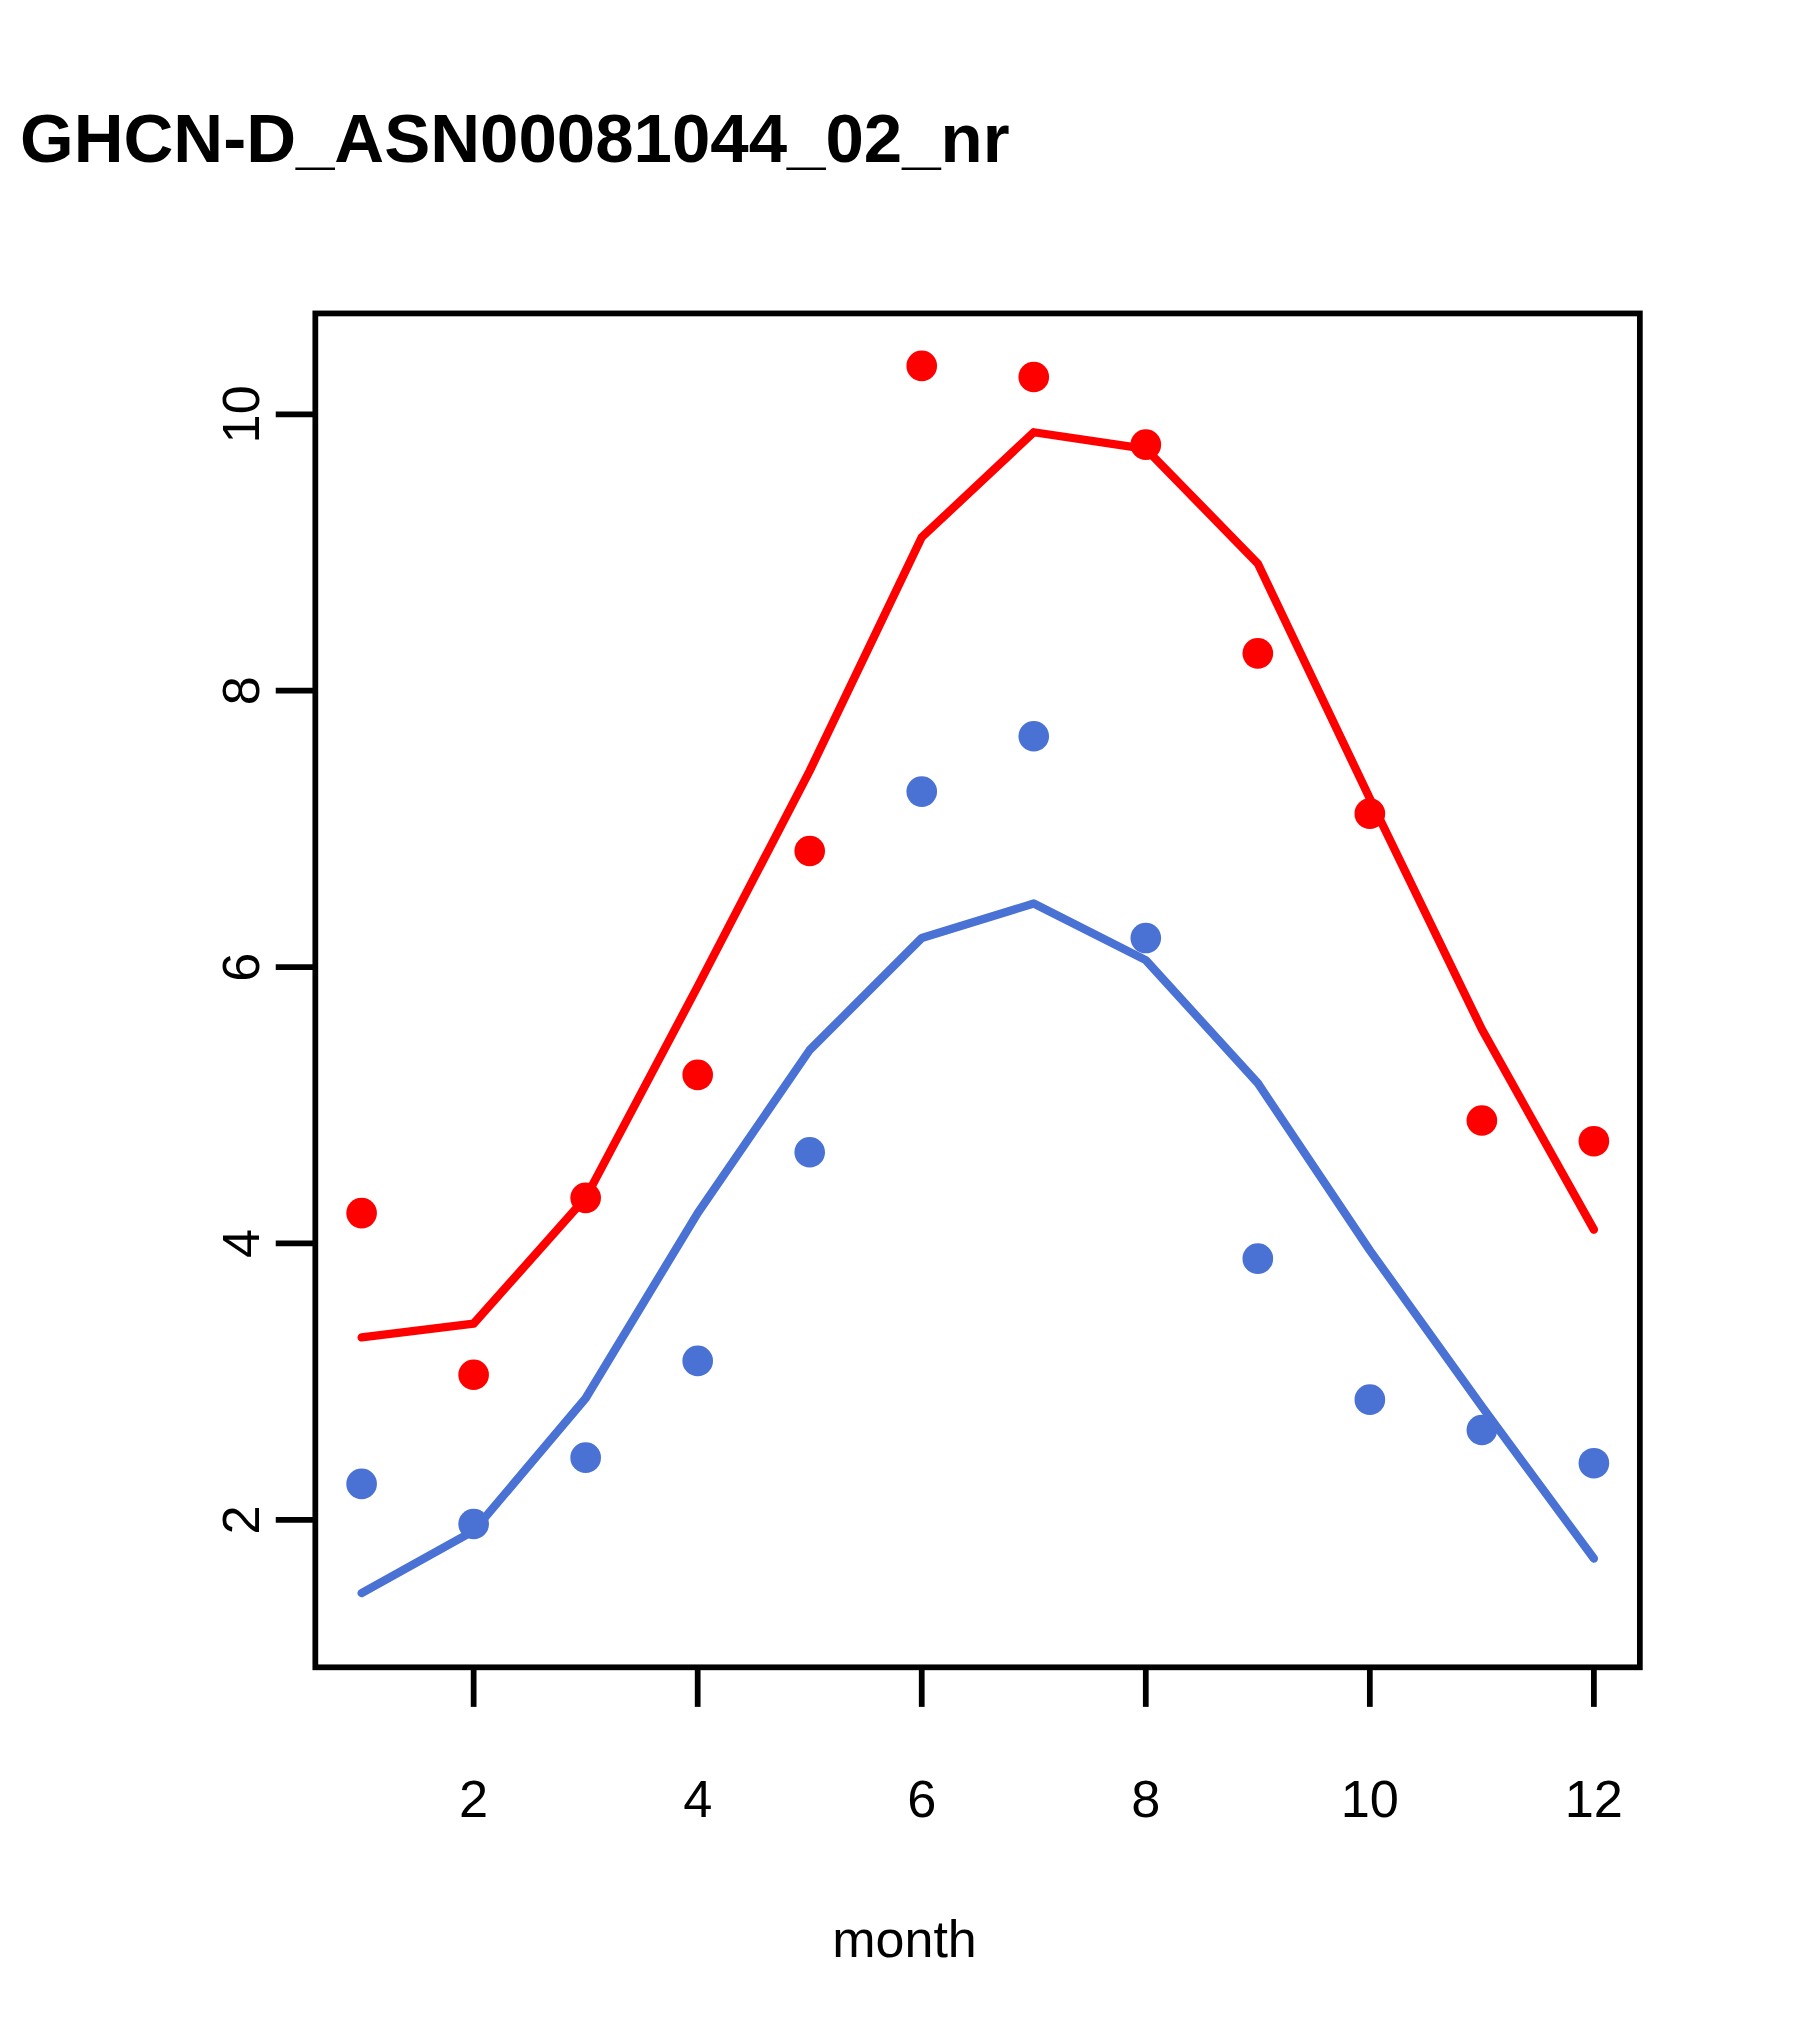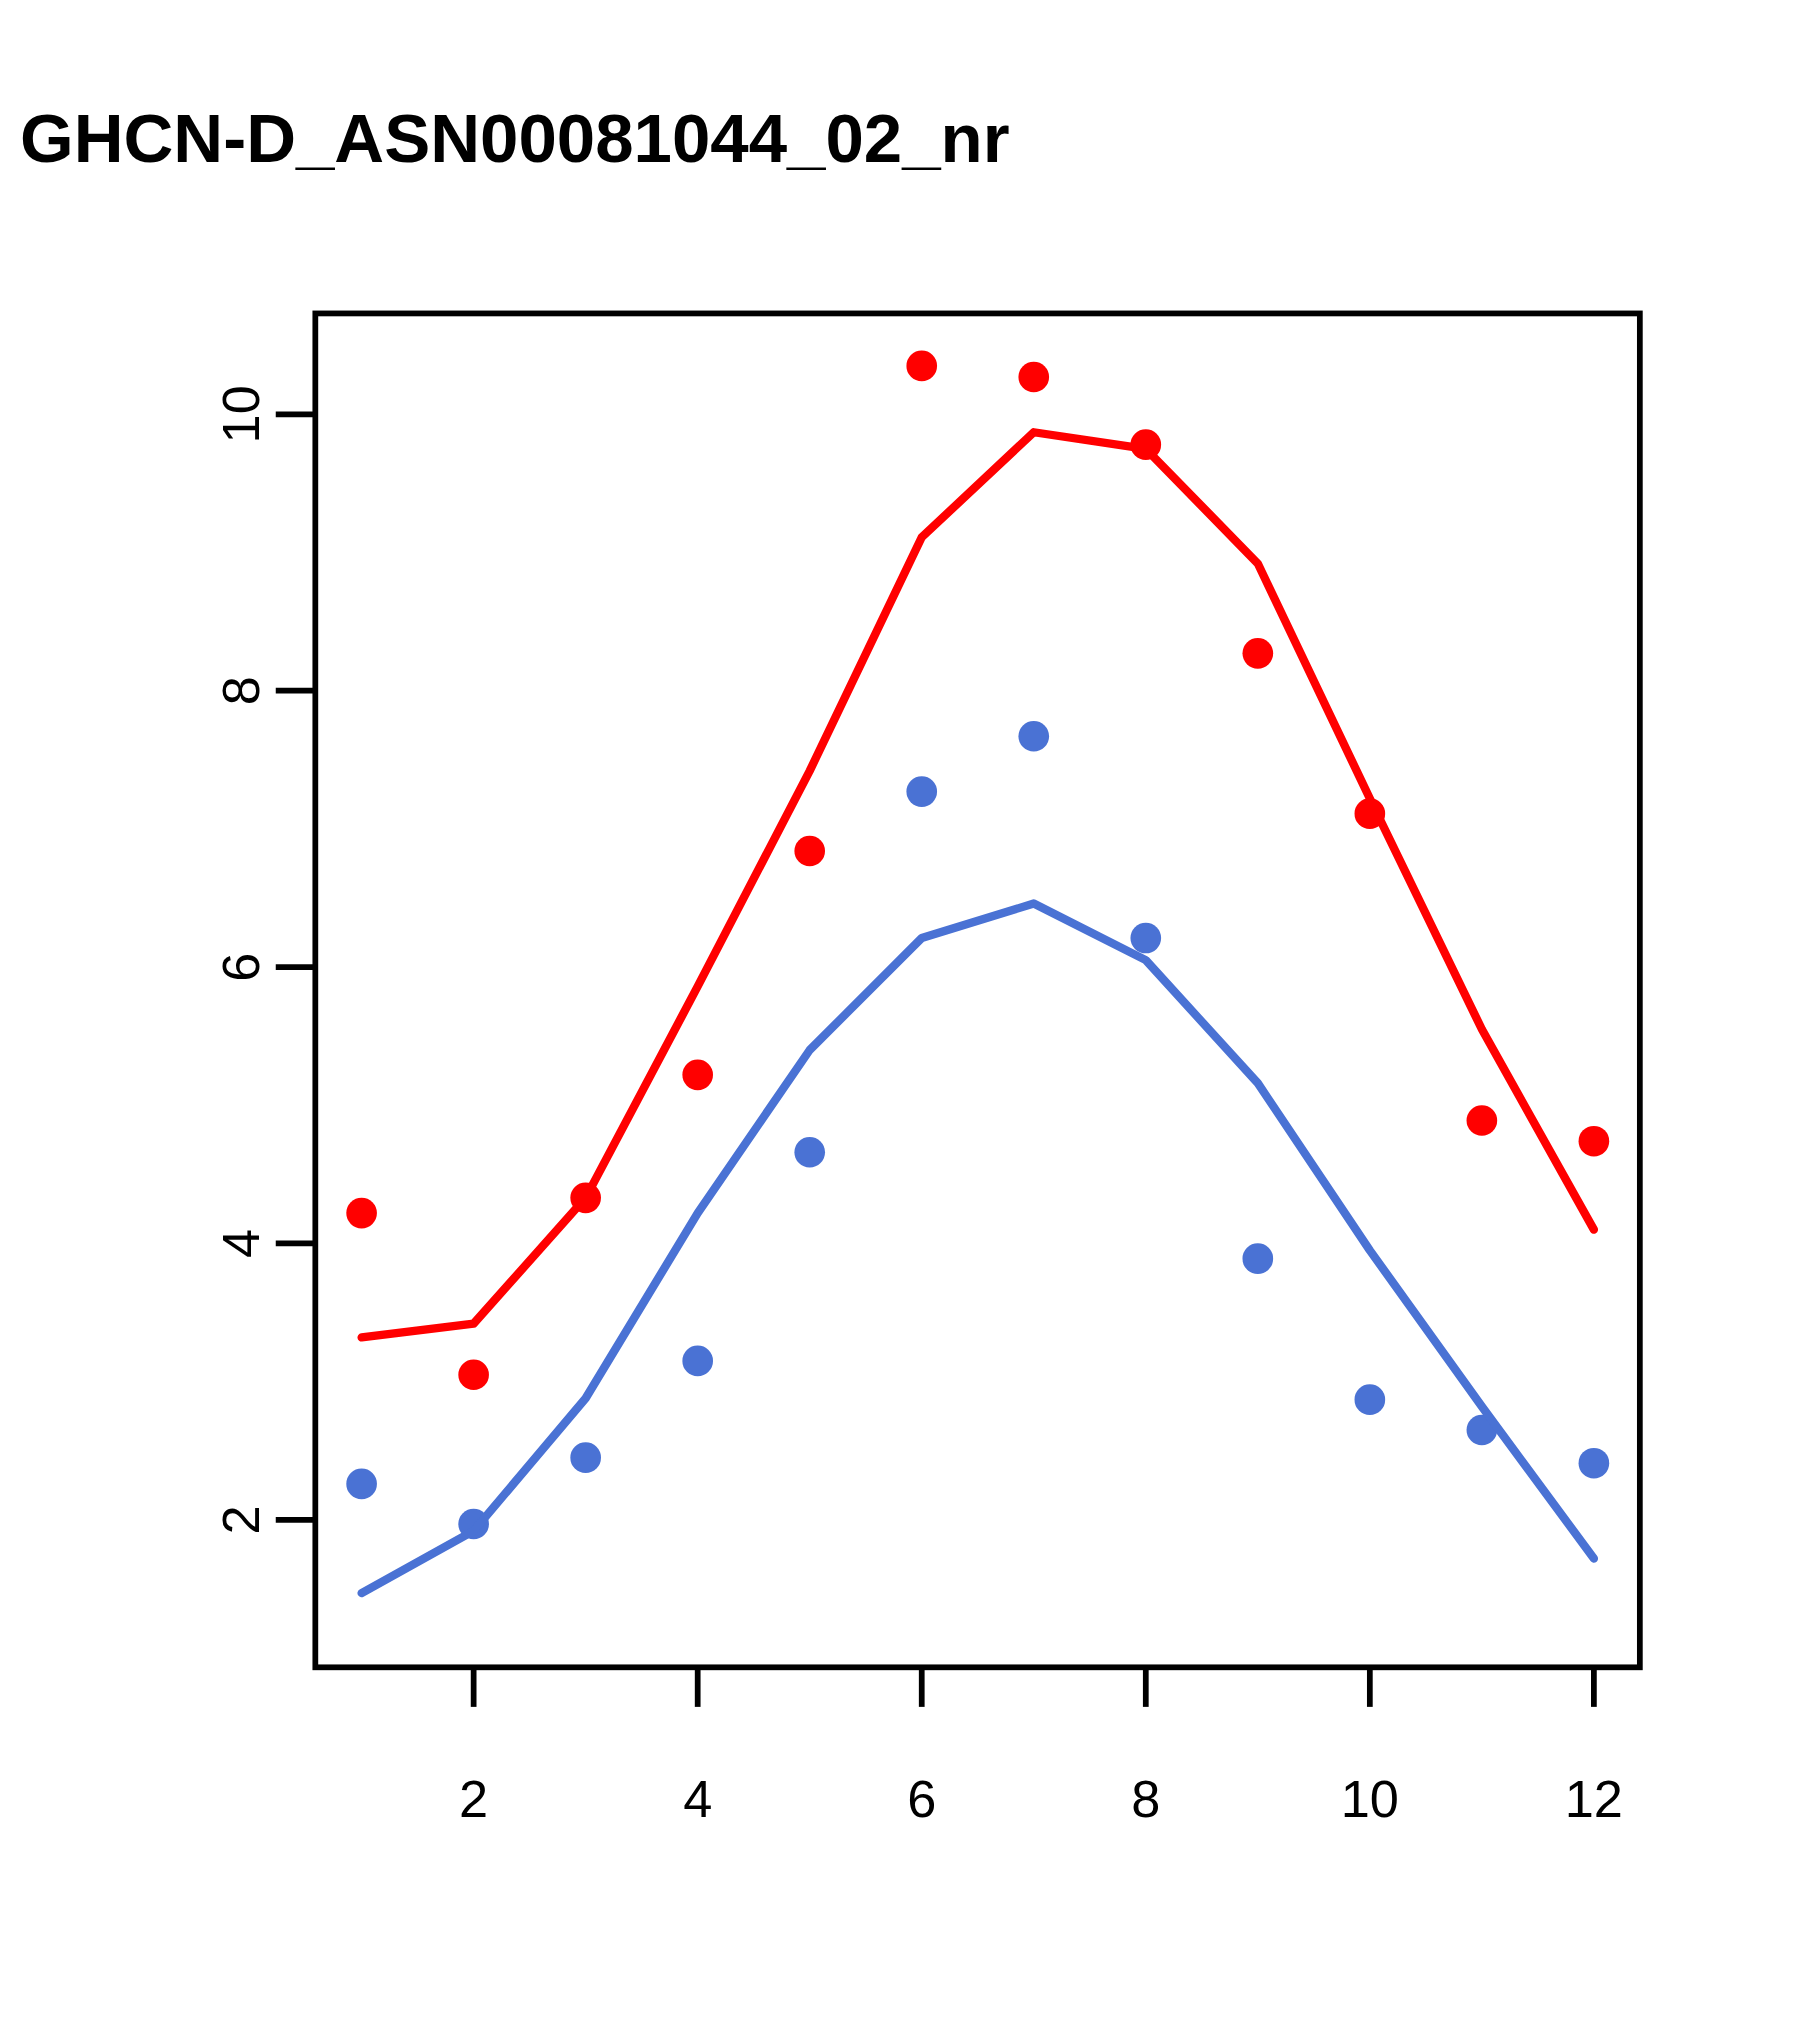--- a/index.html
+++ b/index.html
@@ -127,15 +127,16 @@
           <circle cx="1795" cy="1469.5349999999999" r="24" fill="#4A72D4"></circle>
           <circle cx="1970.5" cy="1971.8149999999998" r="24" fill="#4A72D4"></circle>
           <circle cx="2146" cy="2192.645" r="24" fill="#4A72D4"></circle>
           <circle cx="2321.5" cy="2240.2749999999996" r="24" fill="#4A72D4"></circle>
           <circle cx="2497" cy="2292.2349999999997" r="24" fill="#4A72D4"></circle>
         </g>
         <polyline points="566.5,2495.745 742,2398.3199999999997 917.5,2190.48 1093,1900.3700000000001 1268.5,1644.9 1444,1469.5349999999999 1619.5,1415.4099999999999 1795,1504.1750000000002 1970.5,1696.86 2146,1958.825 2321.5,2203.4700000000003 2497,2441.62" fill="none" stroke="#4A72D4" stroke-width="13" stroke-linejoin="round" stroke-linecap="round"></polyline>
       </g>
   </svg>
 
+  <div id="x-axis-label">month</div>
 
 </div>
 
 
 </body></html>

